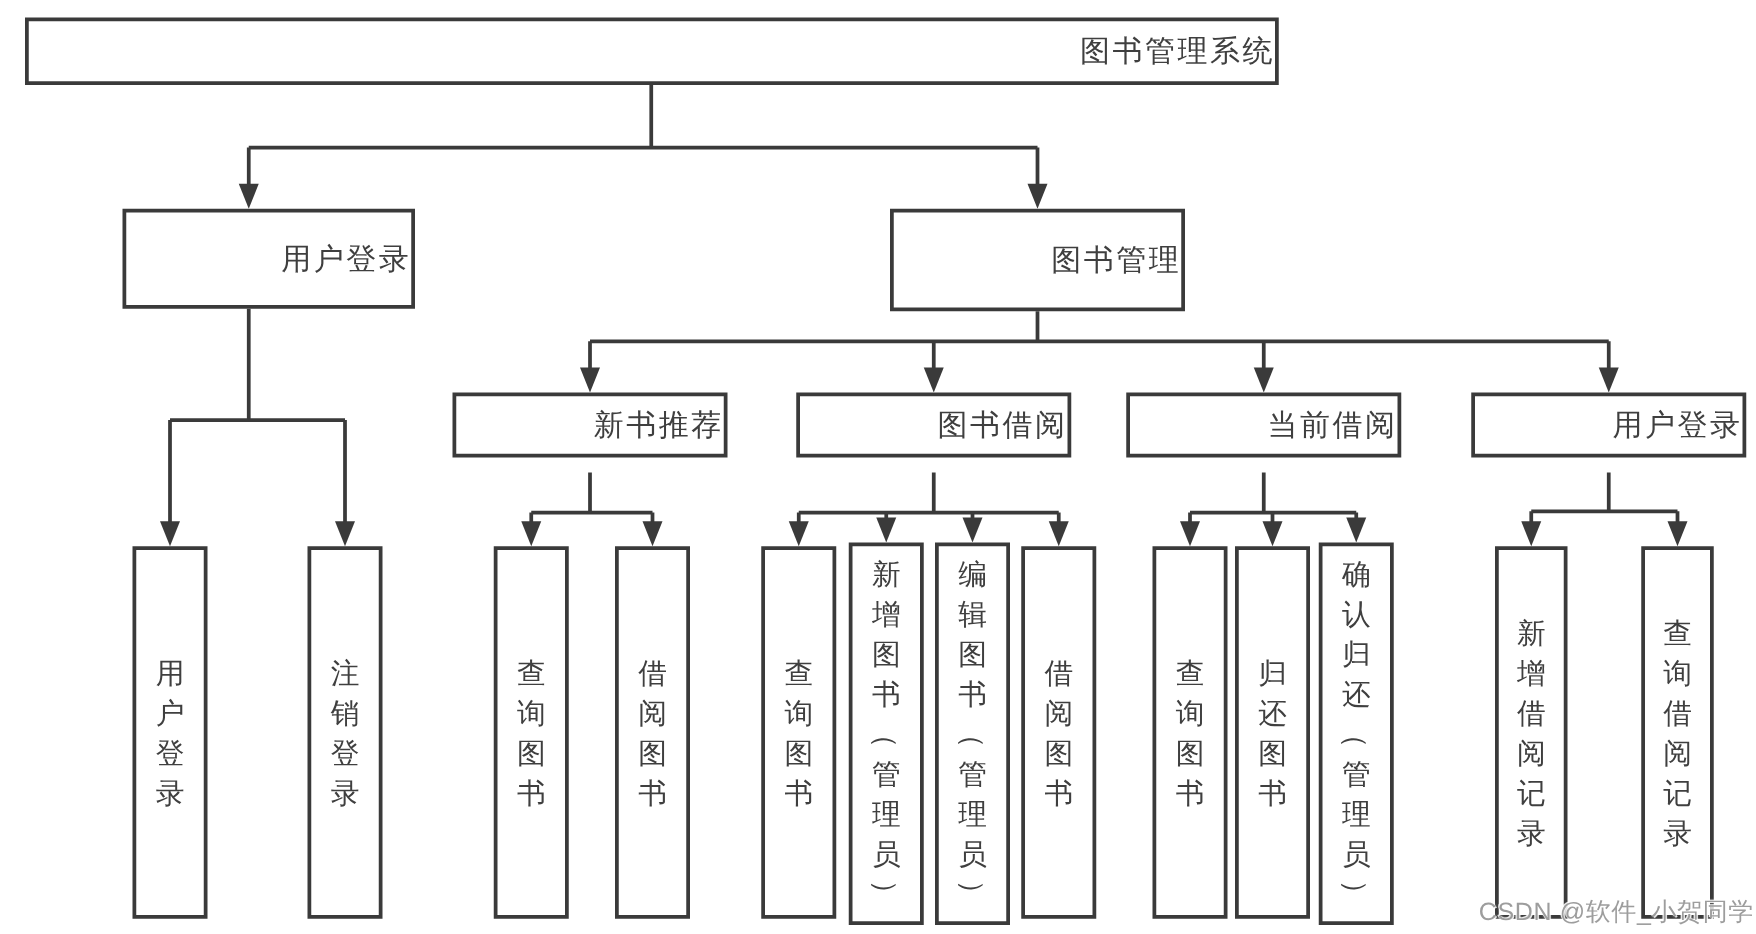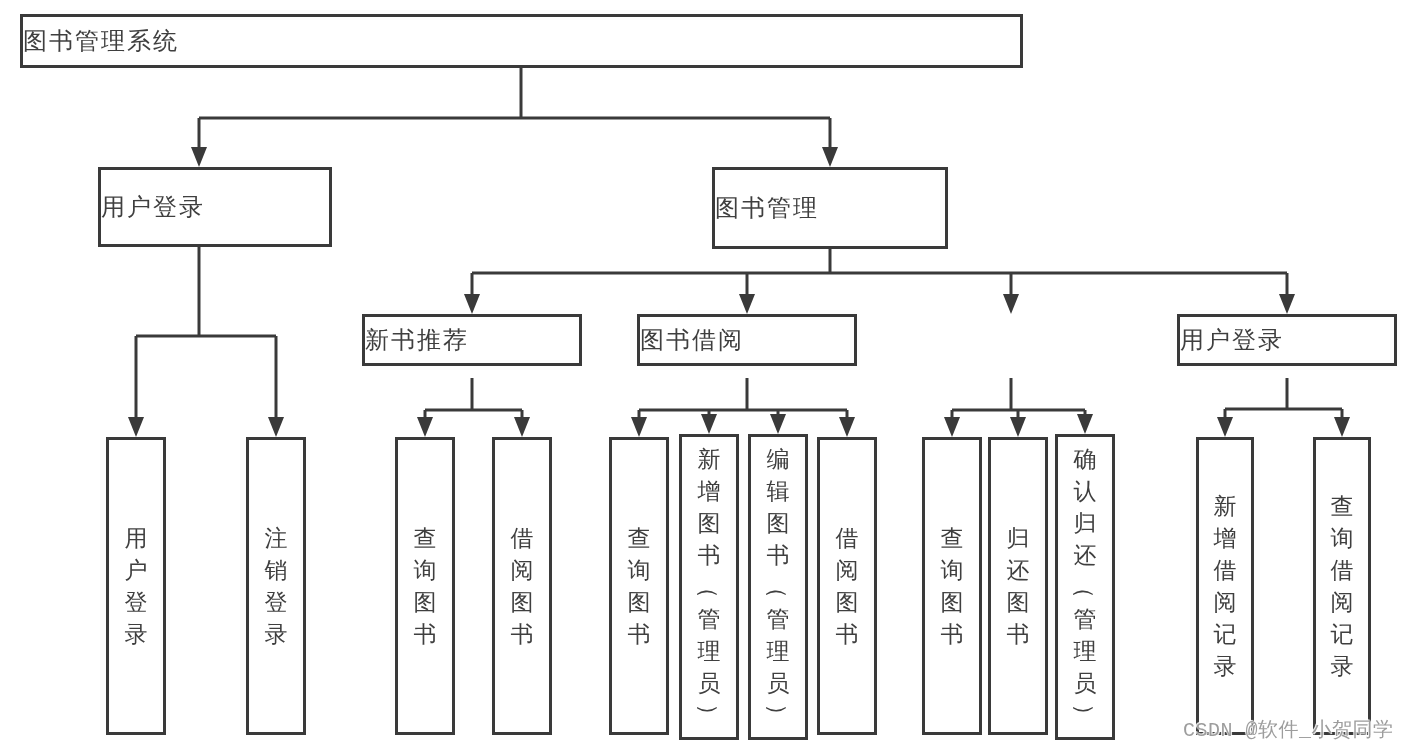--- a/index.html
+++ b/index.html
@@ -20,21 +20,21 @@
   }
   .wires path.ln { stroke: #3a3a3a; stroke-width: 3; fill: none; }
   .wires path.ar { fill: #3a3a3a; stroke: none; }
   .box {
     position: absolute;
     box-sizing: border-box;
     border: 3px solid #3a3a3a;
     background: #ffffff;
     display: flex;
     align-items: center;
-    justify-content: flex-start;
+    justify-content: flex-end;
     z-index: 1;
   }
   .hlabel {
     color: #3f3f3f;
     font-size: 24px;
     letter-spacing: 2px;
     white-space: nowrap;
   }
   .vlabel {
     display: flex;
@@ -81,21 +81,20 @@
   .watermark {
     position: absolute;
     left: 1183px;
     top: 716px;
     z-index: 5;
     color: #9d9d9d;
     font-size: 20px;
     letter-spacing: 0.5px;
     white-space: nowrap;
     text-shadow: 0 0 2px #ffffff, 1px 1px 0 rgba(255,255,255,0.85), -1px -1px 0 rgba(255,255,255,0.85);
-    font-family: Liberation Mono, monospace;
   }
 </style>
 </head>
 <body>
 
 <div class="canvas">
 
   <svg class="wires" viewBox="0 0 1405 747" xmlns="http://www.w3.org/2000/svg">
 
     <path class="ln" d="M521 68 V118"></path>
@@ -168,20 +167,23 @@
   <div class="box b-l2b">
     <span class="hlabel">图书管理</span>
   </div>
 
   <div class="box b-l3 b-l3a">
     <span class="hlabel">新书推荐</span>
   </div>
   <div class="box b-l3 b-l3b">
     <span class="hlabel">图书借阅</span>
   </div>
+  <div class="box b-l3 b-l3c">
+    <span class="hlabel">当前借阅</span>
+  </div>
   <div class="box b-l3 b-l3d">
     <span class="hlabel">用户登录</span>
   </div>
 
   <div class="box leaf b-u1">
     <span class="vlabel">
         <span class="vchar">用</span>
         <span class="vchar">户</span>
         <span class="vchar">登</span>
         <span class="vchar">录</span>

